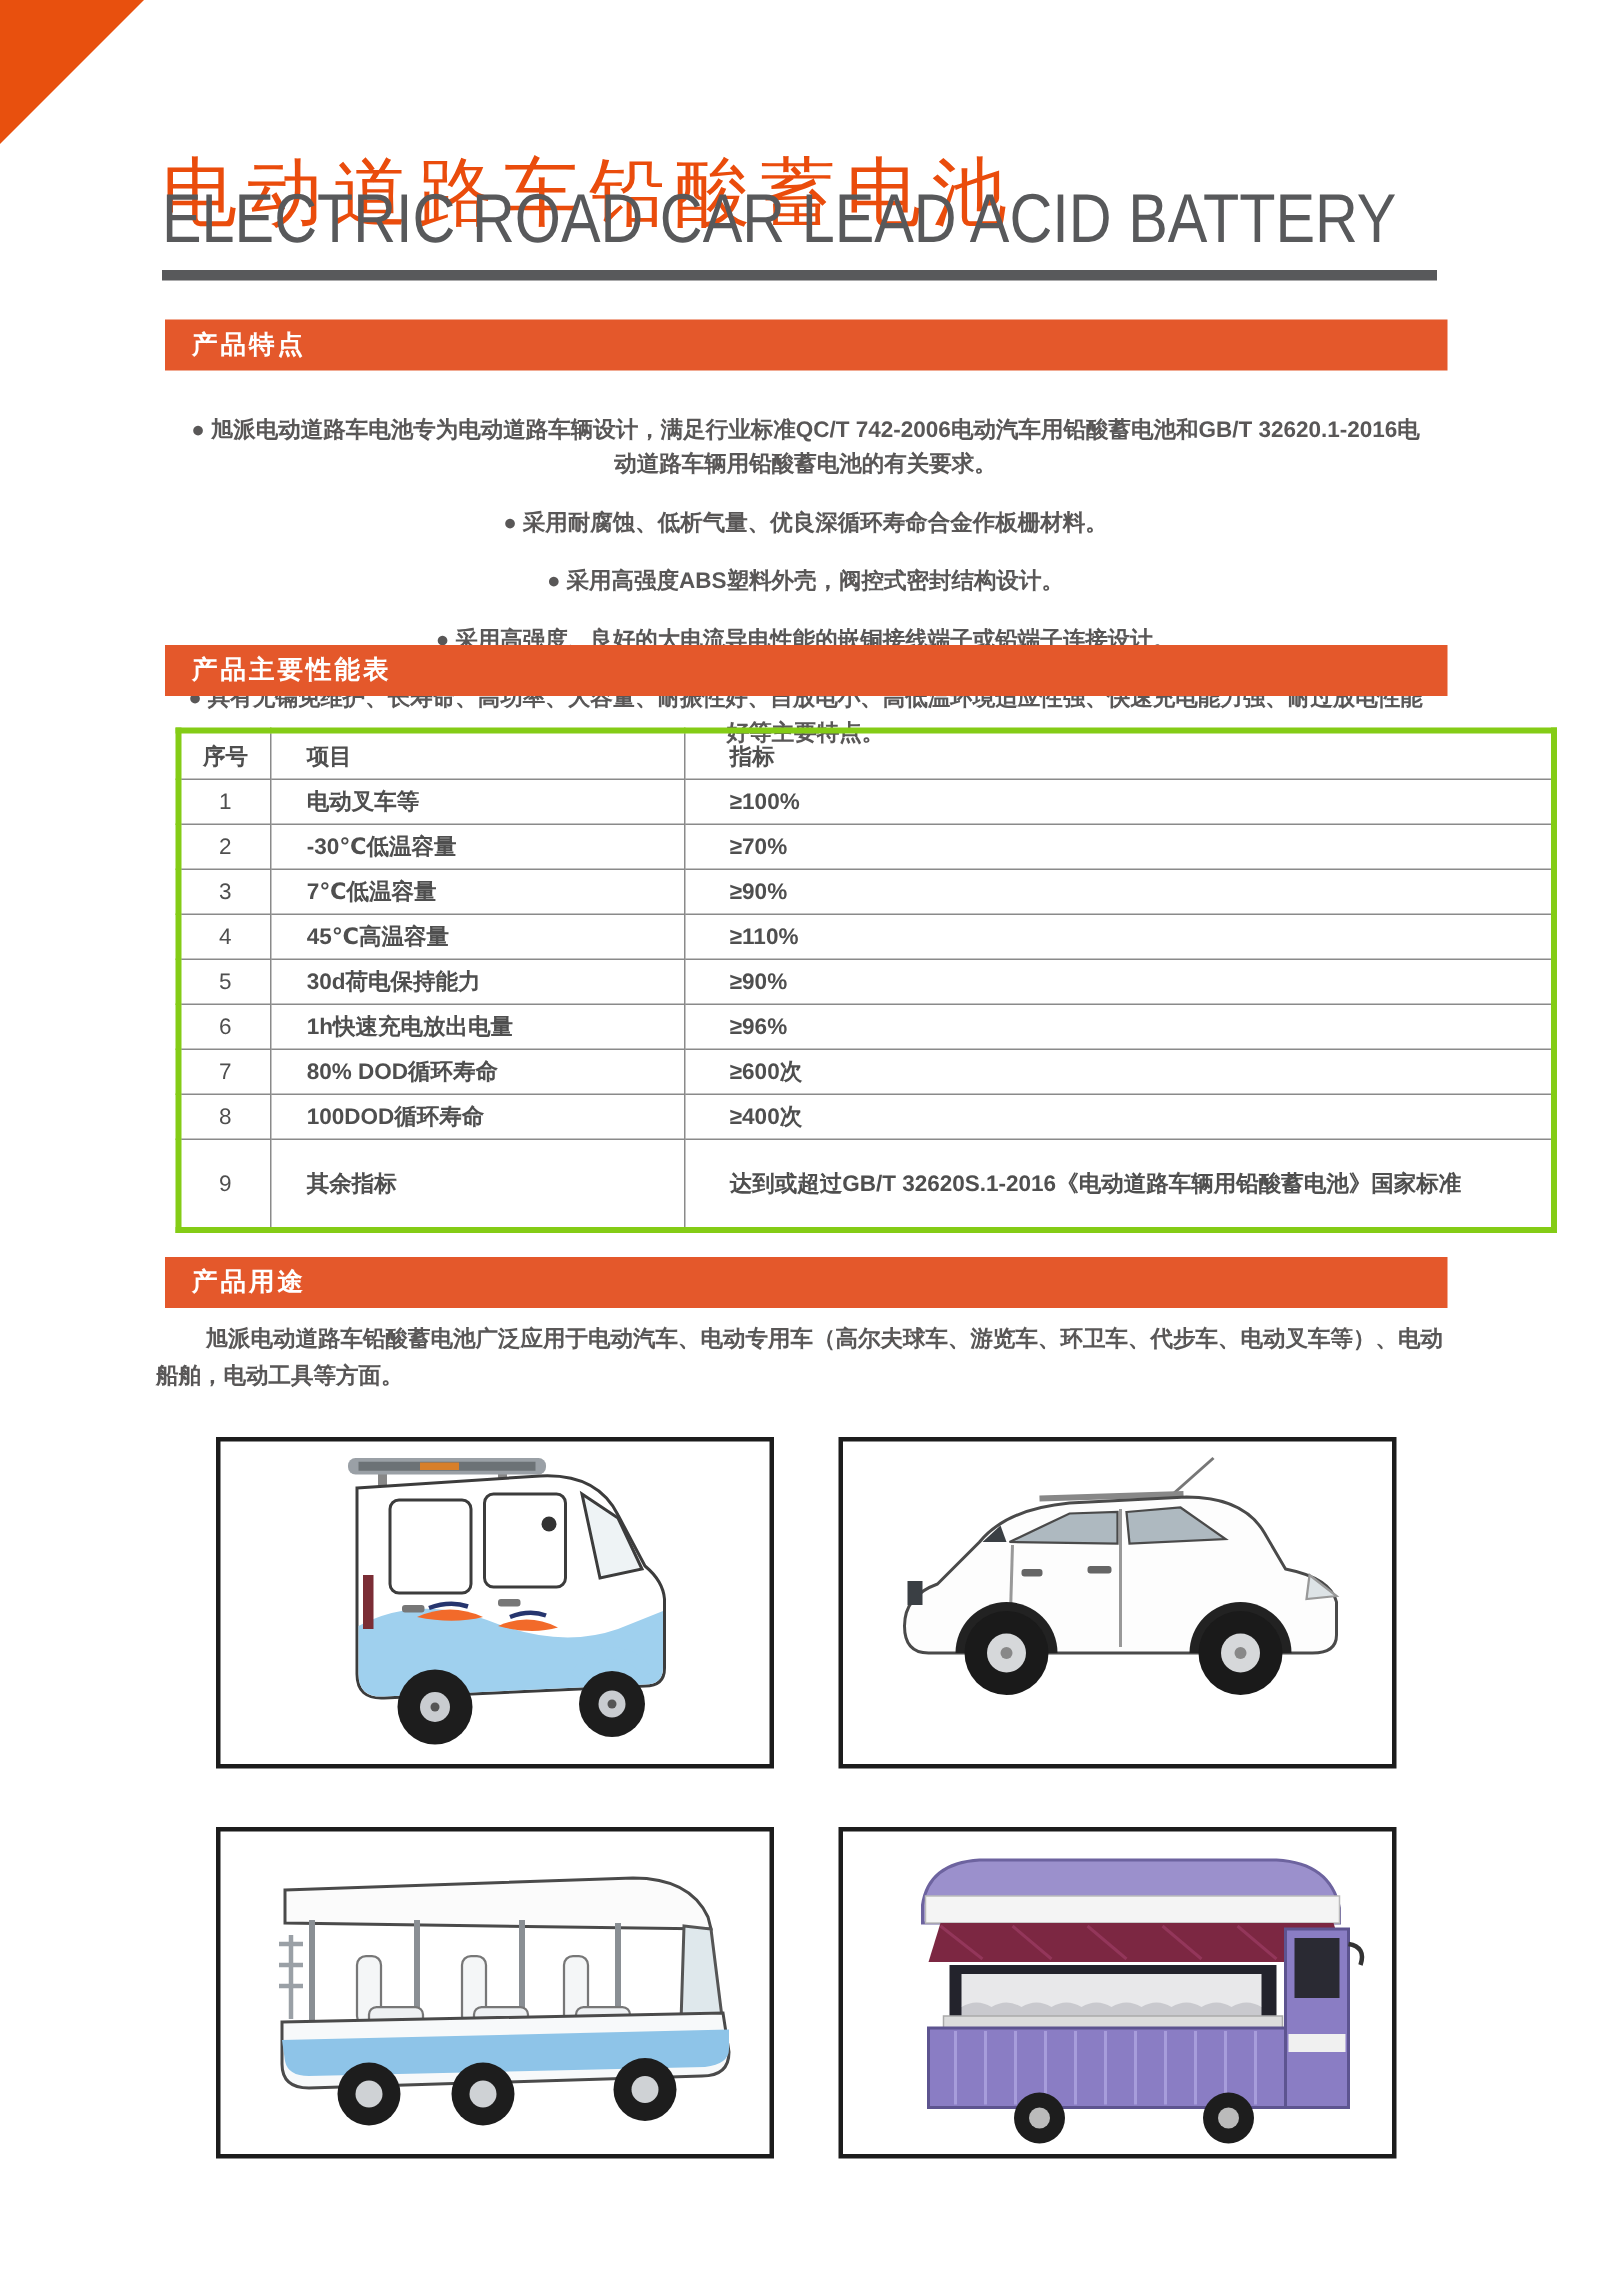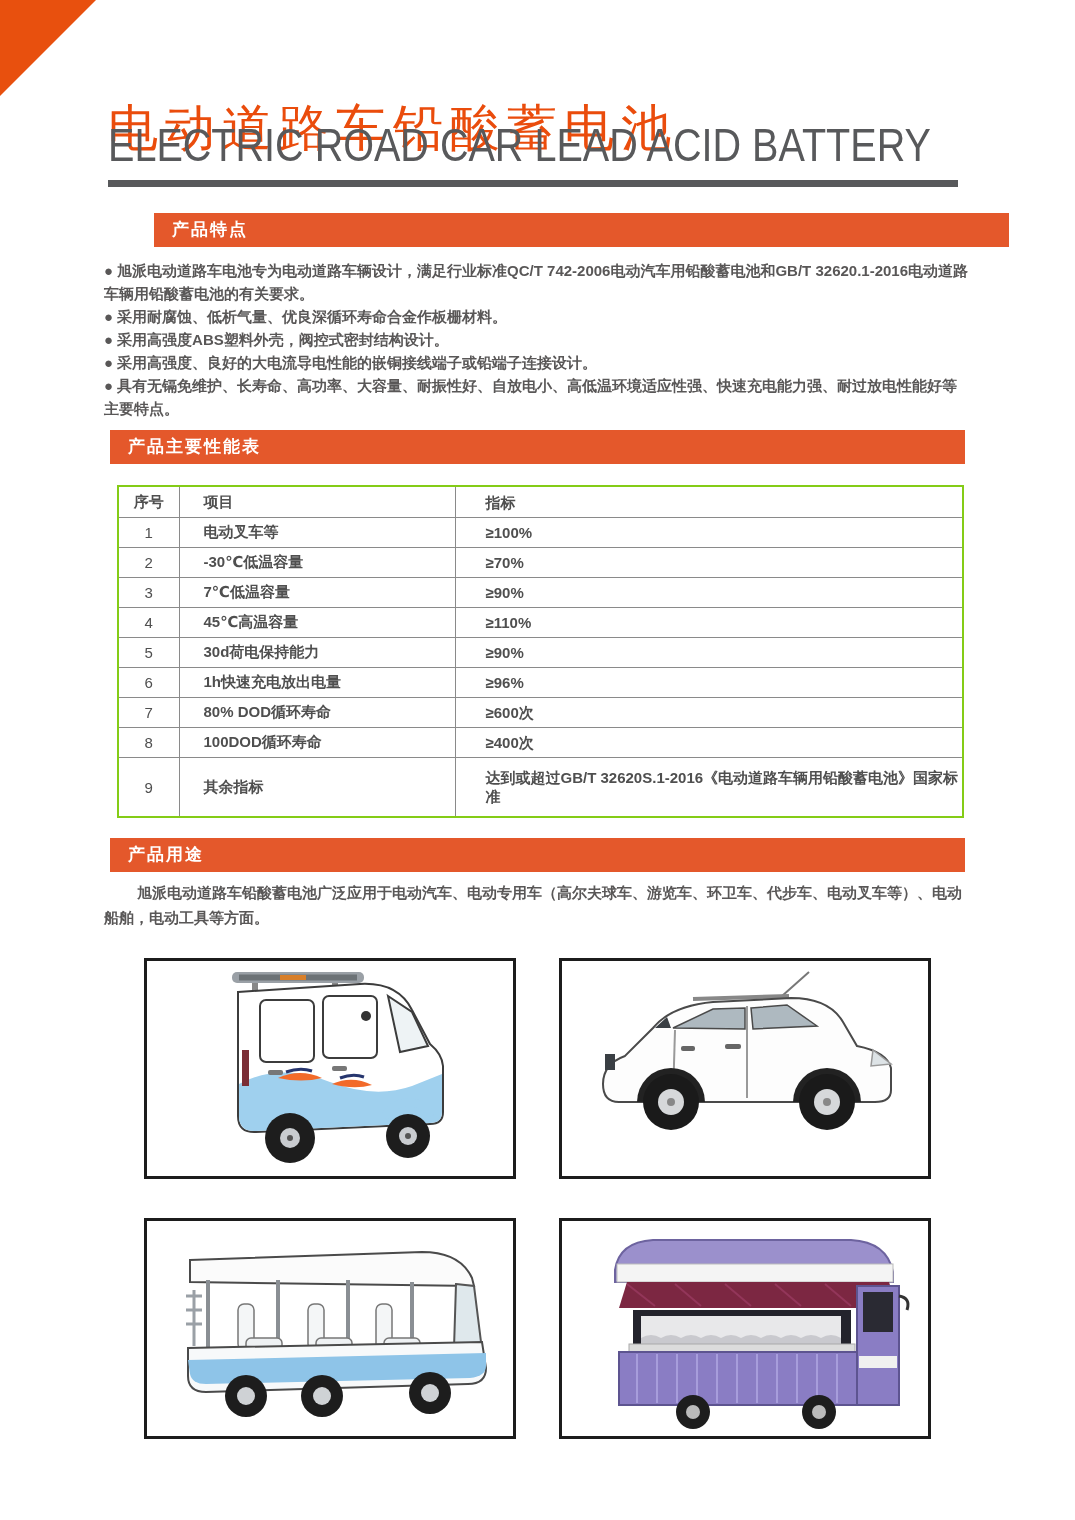--- a/index.html
+++ b/index.html
@@ -11,31 +11,31 @@
 
   .title-cn{position:absolute;left:108px;top:66px;font-size:50px;line-height:56px;font-weight:400;
     color:#ea4c0c;letter-spacing:7px;white-space:nowrap;}
   .title-en{position:absolute;left:108px;top:120px;font-size:46px;line-height:50px;font-weight:400;
     color:#58595b;white-space:nowrap;transform:scaleX(.86);transform-origin:0 50%;letter-spacing:0px;}
   .rule{position:absolute;left:108px;top:180px;width:850px;height:7px;background:#58595b;}
 
   .section-bar{position:absolute;left:110px;width:855px;height:34px;background:#e4582b;
     color:#ffffff;font-size:17px;font-weight:700;line-height:34px;padding-left:18px;
     box-sizing:border-box;letter-spacing:2px;}
-  .bar-features{top:213px;margin-left:44px;}
+  .bar-features{top:213px;}
   .bar-performance{top:430px;}
   .bar-applications{top:838px;}
 
   .bullets{position:absolute;left:104px;top:259px;width:866px;font-size:15px;line-height:23px;
     color:#595757;font-weight:600;}
-  .bullet{margin:0;}
+  .bullet{margin:16px;text-align:center;}
   .bullet .dot{margin-right:4px;}
 
-  table.perf{position:absolute;left:117px;top:485px;width:847px;border-collapse:collapse;
-    border:2px solid #84cc16;table-layout:fixed;}
+  table.perf{position:absolute;left:117px;top:485px;width:921px;border-collapse:collapse;
+    border:4px solid #84cc16;table-layout:fixed;}
   table.perf th,table.perf td{border:1px solid #8a8a8a;color:#4f4f4f;font-size:15px;
     padding:0;vertical-align:middle;}
   table.perf th{height:30px;font-weight:700;}
   table.perf td{height:29px;}
   col.c-no{width:61px;}
   col.c-item{width:276px;}
   .cell-no{text-align:center;font-weight:400;}
   .cell-item{text-align:left;padding-left:24px !important;font-weight:700;margin-left:26px;}
   .cell-value{text-align:left;padding-left:30px !important;font-weight:700;line-height:19px;margin-top:28px;}
   tr.tall td{height:58px;}

